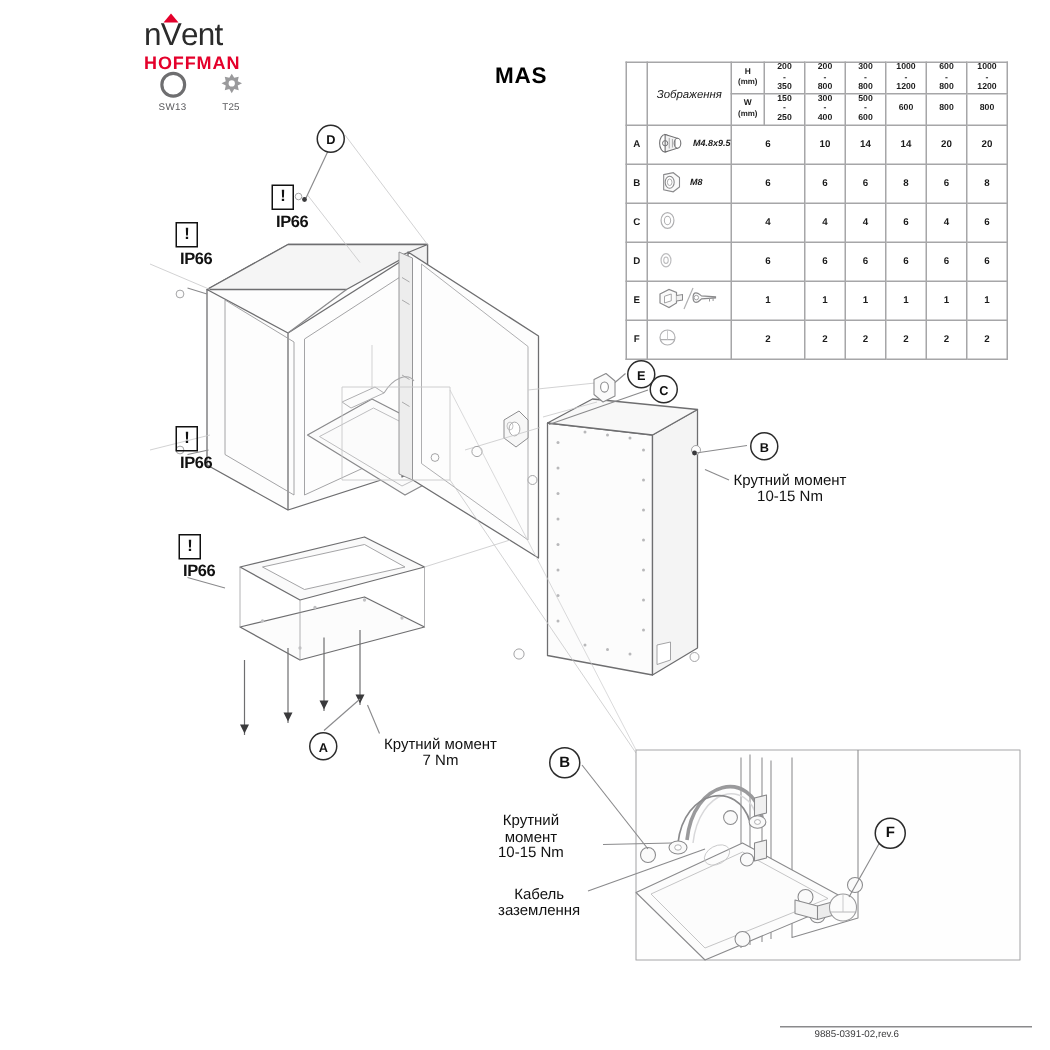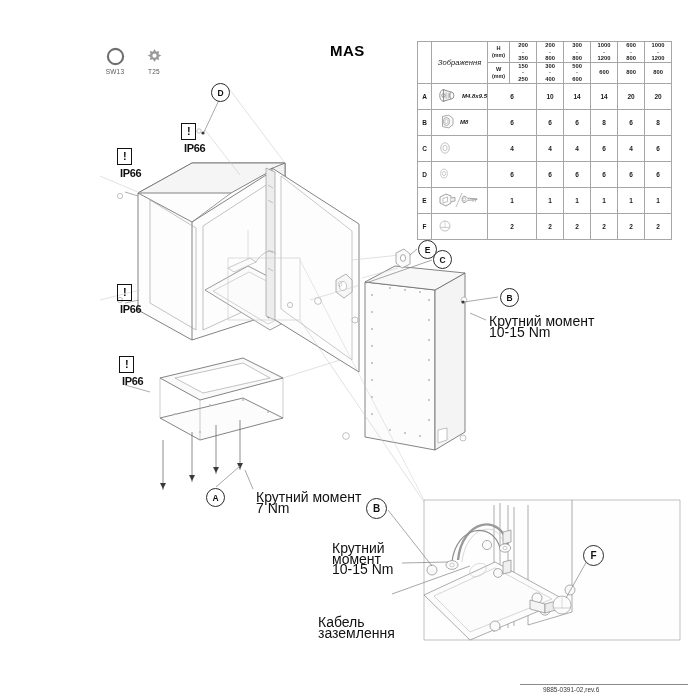--- a/index.html
+++ b/index.html
@@ -54,32 +54,36 @@
        font-size:11px;font-weight:bold;line-height:1;color:#111;}
   .warn .ip{font-size:11px;font-weight:bold;color:#111;margin-top:2px;letter-spacing:-.3px;margin-left:12px;}
 
   
   .cb{position:absolute;width:17px;height:17px;border:1px solid #2b2b2b;
       border-radius:50%;background:#fff;display:flex;align-items:center;
       justify-content:center;font-size:8.5px;font-weight:bold;color:#111;}
   .cb.big{width:19px;height:19px;font-size:10px;}
 
   
-  .anno{position:absolute;font-size:14px;line-height:10.5px;color:#111;}
+  .anno{position:absolute;font-size:10px;line-height:10.5px;color:#111;text-align:center;}
 
   
   .footrule{position:absolute;left:520px;top:684px;width:168px;
             border-top:1px solid #8a8a8c;}
   .footer{position:absolute;left:543px;top:686px;font-size:6.5px;color:#3a3a3c;}
 </style>
 </head>
 <body>
 
 <div class="page">
 
+  <div class="brand">
+    <div class="brand-nvent">n<span class="chev">V</span>ent</div>
+    <div class="brand-hoff">HOFFMAN</div>
+  </div>
 
   <div class="tools">
     <div class="tool">
       <span class="glyph">
         <svg width="19" height="19" viewBox="0 0 19 19">
           <circle cx="9.5" cy="9.5" r="7.6" fill="none" stroke="#6e6e70" stroke-width="2.1"></circle>
         </svg>
       </span>
       <span class="tlabel">SW13</span>
     </div>
@@ -532,21 +536,21 @@
     <div>Крутний момент</div>
     <div>7 Nm</div>
   </div>
 
   <div class="anno" style="left:332px;top:543px;">
     <div>Крутний</div>
     <div>момент</div>
     <div>10-15 Nm</div>
   </div>
 
-  <div class="anno" style="left:318px;top:592px;margin-top:25px;">
+  <div class="anno" style="left:332px;top:592px;">
     <div>Кабель</div>
     <div>заземлення</div>
   </div>
 
   <div class="footrule"></div>
   <div class="footer">9885-0391-02,rev.6</div>
 
 </div>
 
 </body></html>

